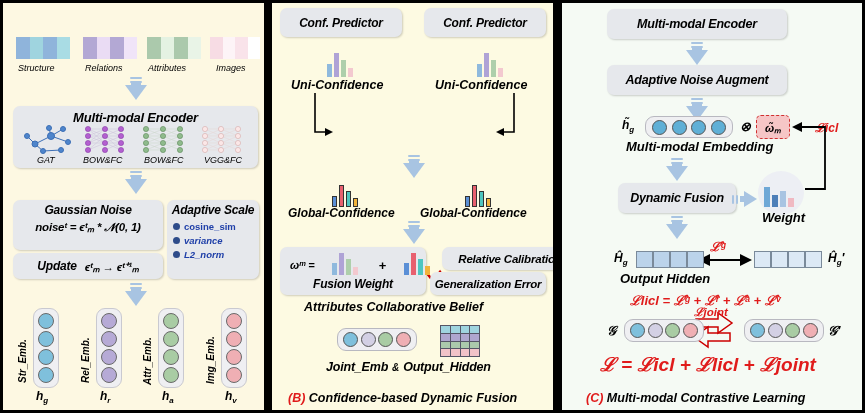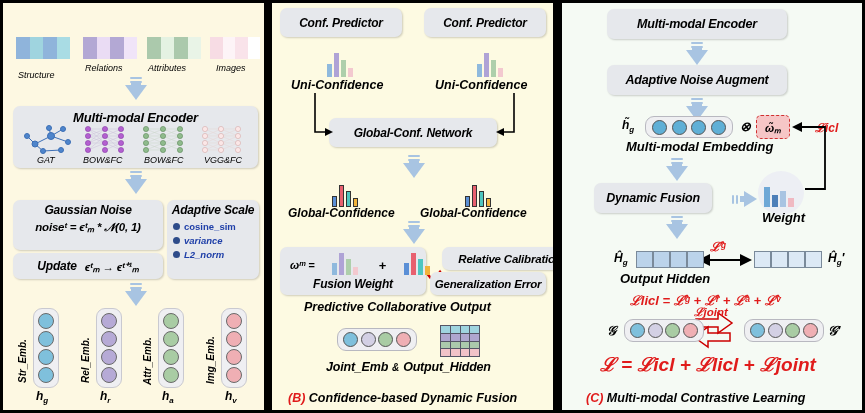--- a/index.html
+++ b/index.html
@@ -98,21 +98,21 @@
 
   <div class="panel" id="panelA">
 
 
     <div class="strip" style="left:13px; top:34px; width:54px;">
       <span style="width:25%;background:#8FB4DB"></span>
         <span style="width:25%;background:#9FD4DF"></span>
         <span style="width:25%;background:#8FB4DB"></span>
         <span style="width:25%;background:#A9DCE4"></span>
     </div>
-    <div class="thin" style="left:15px; top:67px; font-size:9px;">Structure</div>
+    <div class="thin" style="left:15px; top:60px; font-size:9px;">Structure</div>
 
     <div class="strip" style="left:80px; top:34px; width:54px;">
       <span style="width:25%;background:#B3A8D4"></span>
         <span style="width:25%;background:#EADCF4"></span>
         <span style="width:25%;background:#B3A8D4"></span>
         <span style="width:25%;background:#F0E4F8"></span>
     </div>
     <div class="thin" style="left:82px; top:60px; font-size:9px;">Relations</div>
 
     <div class="strip" style="left:144px; top:34px; width:54px;">
@@ -324,23 +324,20 @@
     <div class="plain" style="left:19px; top:75px; font-size:12.5px;">Uni-Confidence</div>
 
     <div class="bars" style="left:205px; top:48px; height:26px;">
       <i style="width:5px;height:13px;background:#8FB9DD"></i>
         <i style="width:5px;height:24px;background:#AFA3D6"></i>
         <i style="width:5px;height:17px;background:#AECFAB"></i>
         <i style="width:5px;height:9px;background:#F3C9CF"></i>
     </div>
     <div class="plain" style="left:163px; top:75px; font-size:12.5px;">Uni-Confidence</div>
 
-    <div class="box" style="left:57px; top:115px; width:168px; height:29px;">
-      <span class="lbl" style="font-size:12px;">Global-Conf. Network</span>
-    </div>
 
     <svg class="svgOverlay">
       <path d="M43 90 L43 129 L53 129" stroke="#000" stroke-width="1.6" fill="none"></path>
       <polygon points="53,125 61,129 53,133" fill="#000"></polygon>
       <path d="M242 90 L242 129 L232 129" stroke="#000" stroke-width="1.6" fill="none"></path>
       <polygon points="232,125 224,129 232,133" fill="#000"></polygon>
       <path d="M154 269 L161 278 L168 269 L176 281" stroke="#CC0000" stroke-width="2.6" fill="none"></path>
       <polygon points="170,276 180,285 175,272" fill="#CC0000"></polygon>
     </svg>
 
@@ -398,21 +395,21 @@
       <div class="lbl" style="font-size:12px; text-align:center; margin-top:2px;">Fusion Weight</div>
     </div>
 
     <div class="box" style="left:170px; top:244px; width:136px; height:23px;">
       <span class="lbl" style="font-size:11.5px;">Relative Calibration</span>
     </div>
     <div class="box" style="left:158px; top:269px; width:116px; height:23px;">
       <span class="lbl" style="font-size:11.5px;">Generalization Error</span>
     </div>
 
-    <div class="plain" style="left:32px; top:297px; font-size:12.5px;">Predictive Collaborative Output</div>
+    <div class="plain" style="left:32px; top:297px; font-size:12.5px;">Attributes Collaborative Belief</div>
 
     <div class="pillH" style="left:65px; top:325px; width:80px; height:23px;">
       <b style="background:#7FC0DC"></b>
         <b style="background:#D3D0E4"></b>
         <b style="background:#A9CCA4"></b>
         <b style="background:#EFAFB4"></b>
     </div>
 
     <div class="grid4" style="left:168px; top:322px; width:40px; height:32px;">
       <u style="background:#9FD4DF"></u>
@@ -490,21 +487,21 @@
 
     <div class="dArrow" style="left:104px; top:155px;">
       <div class="stack">
           <i></i>
           <i></i>
         </div>
         <div class="shaft"></div>
         <div class="head"></div>
     </div>
 
-    <div class="box" style="left:32px; top:180px; width:118px; height:30px;">
+    <div class="box" style="left:56px; top:180px; width:118px; height:30px;">
       <span class="lbl" style="font-size:12.5px;">Dynamic Fusion</span>
     </div>
 
     <div class="rArrow" style="left:170px; top:188px;">
       <div class="stack"><i></i><i></i></div>
         <div class="shaft"></div>
         <div class="head"></div>
     </div>
 
     <div style="position:absolute; left:196px; top:168px; width:46px; height:44px; background:#EDEFF4; border-radius:50%;"></div>

